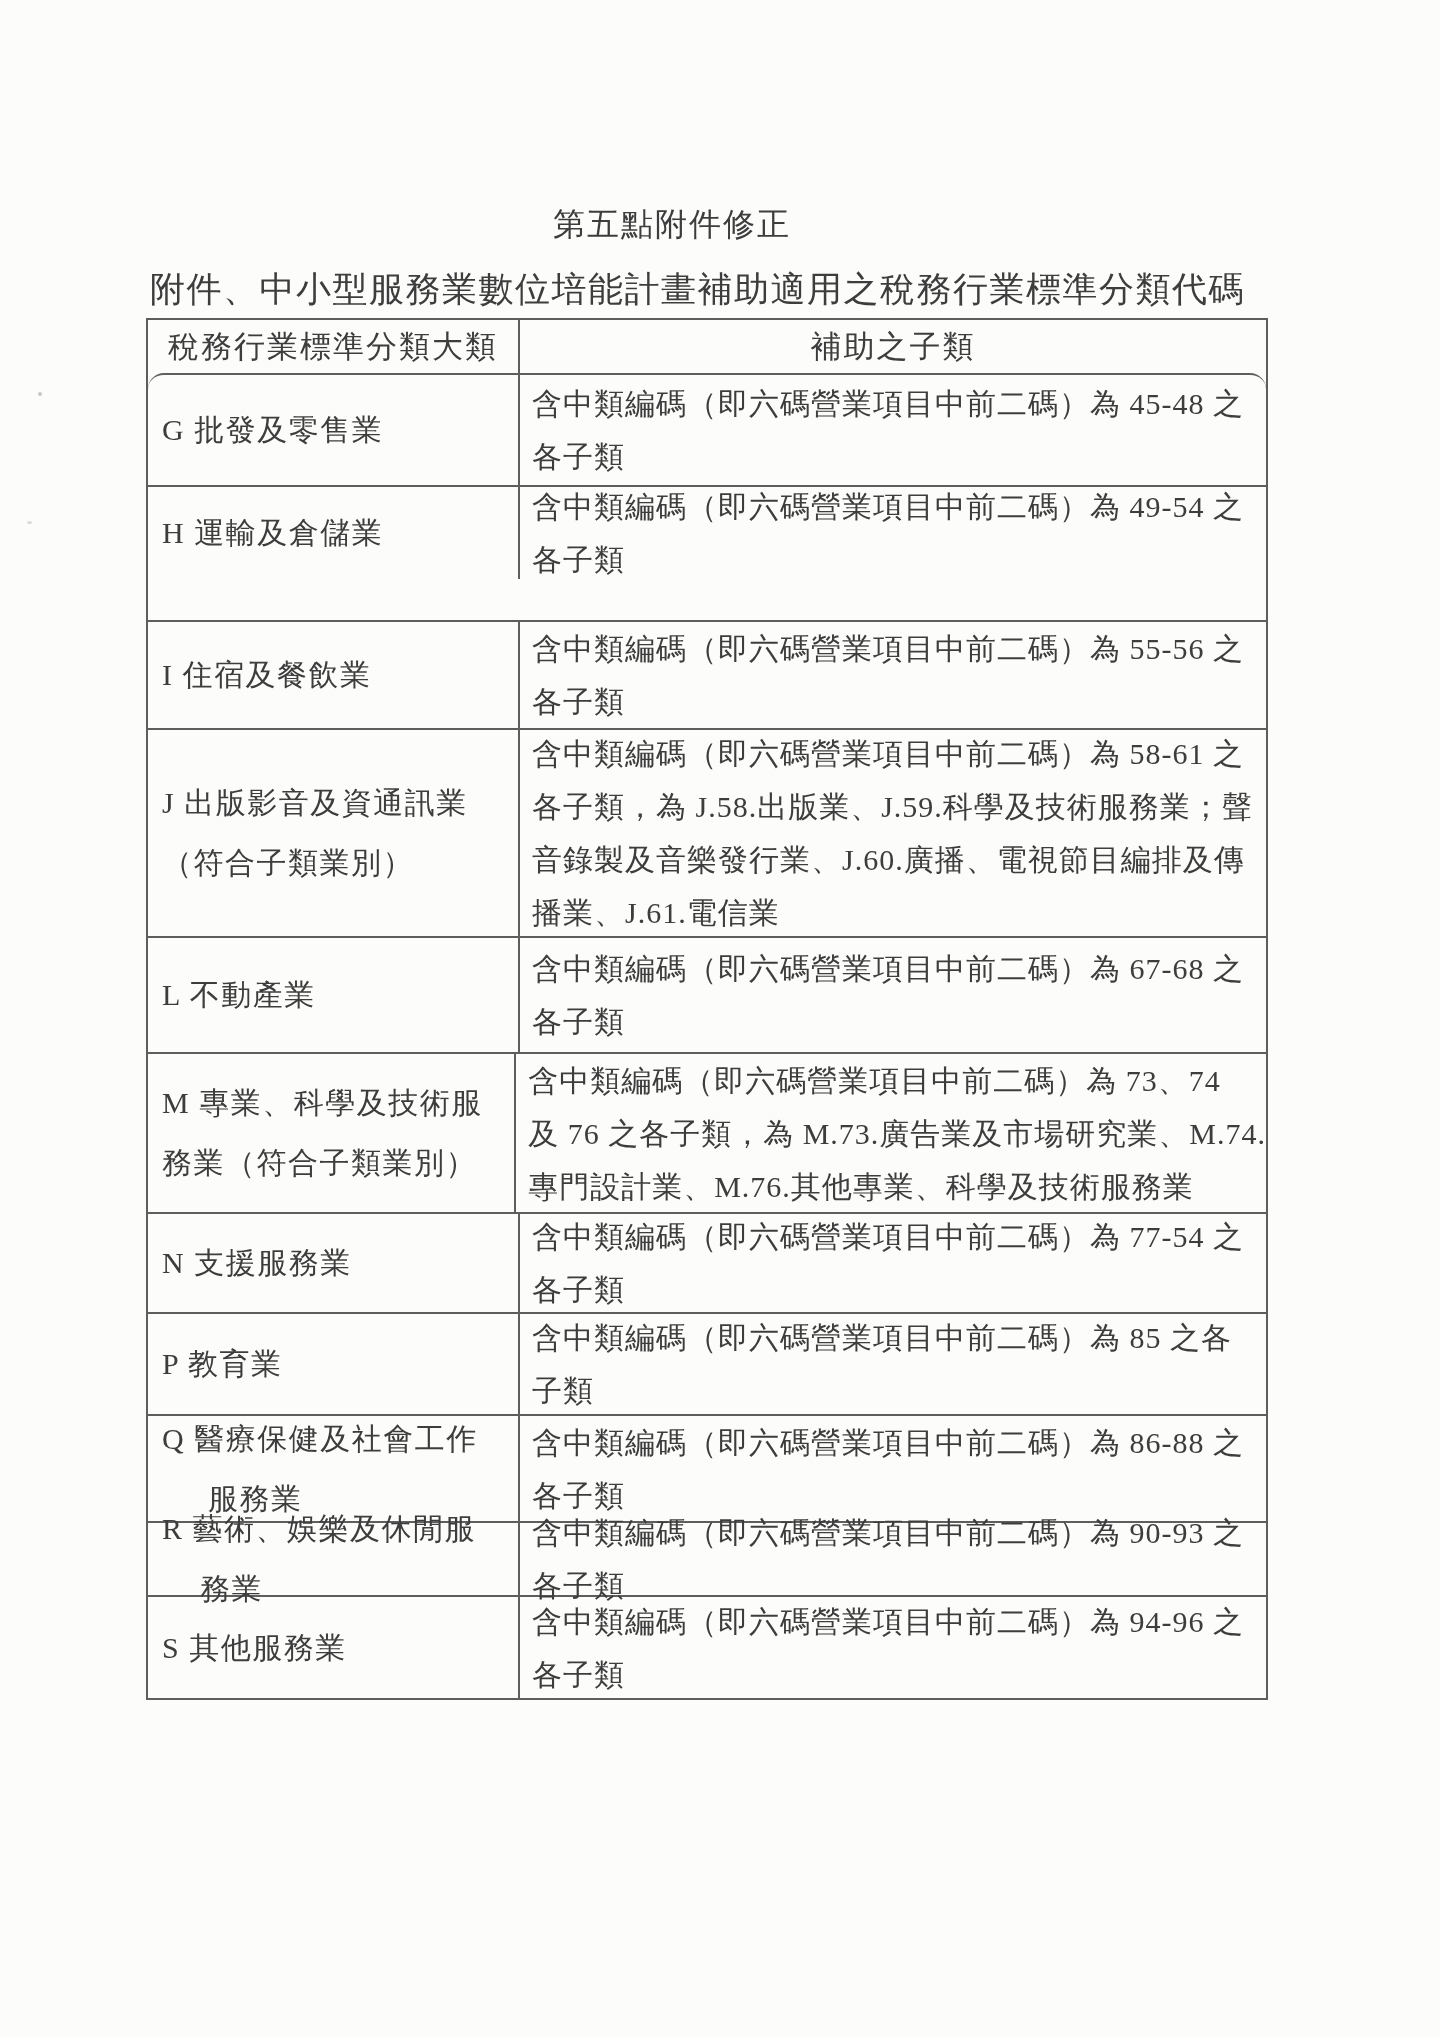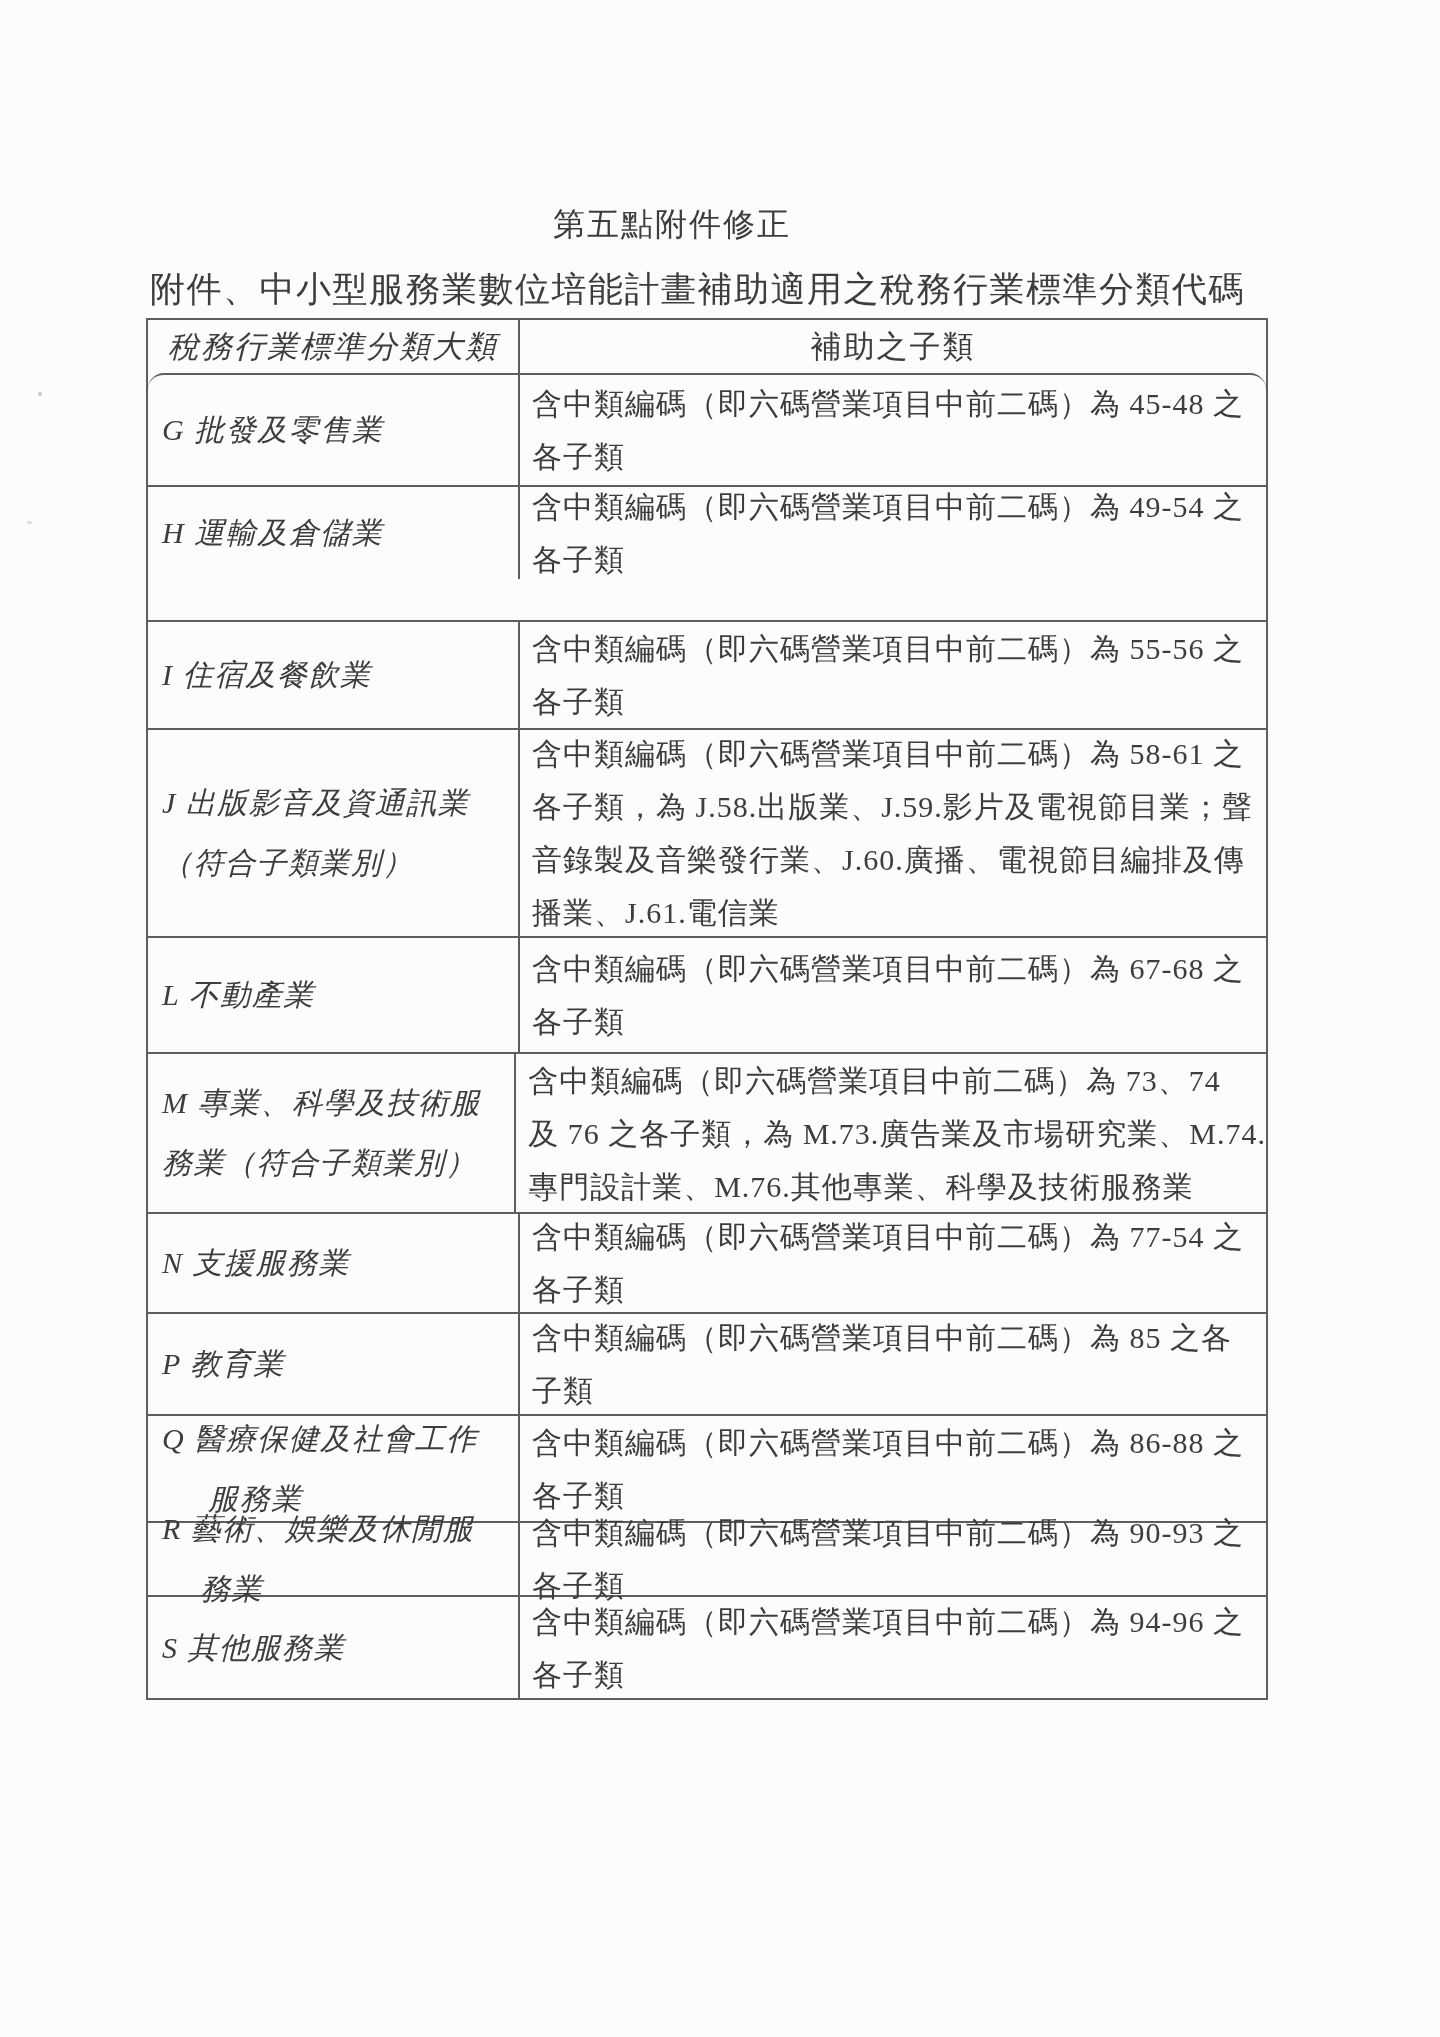--- a/index.html
+++ b/index.html
@@ -62,21 +62,20 @@
   .cat {
     width: 372px;
     box-sizing: border-box;
     border-right: 2px solid #5e5e5e;
     display: flex;
     flex-direction: column;
     justify-content: center;
     padding-left: 14px;
     font-size: 30px;
     letter-spacing: 1.5px;
-    font-style: italic;
   }
   .sub {
     flex: 1;
     box-sizing: border-box;
     display: flex;
     flex-direction: column;
     justify-content: center;
     padding-left: 12px;
     font-size: 30px;
     letter-spacing: 1px;
@@ -154,21 +153,21 @@
         </div>
   </div>
 
   <div class="t-row body r4">
     <div class="cat">
           <div class="line">J 出版影音及資通訊業</div>
           <div class="line">（符合子類業別）</div>
         </div>
     <div class="sub">
           <div class="line">含中類編碼（即六碼營業項目中前二碼）為 58-61 之</div>
-          <div class="line">各子類，為 J.58.出版業、J.59.影片及電視節目業；聲</div>
+          <div class="line">各子類，為 J.58.出版業、J.59.科學及技術服務業；聲</div>
           <div class="line">音錄製及音樂發行業、J.60.廣播、電視節目編排及傳</div>
           <div class="line">播業、J.61.電信業</div>
         </div>
   </div>
 
   <div class="t-row body r5">
     <div class="cat">
           <div class="line">L 不動產業</div>
         </div>
     <div class="sub">

